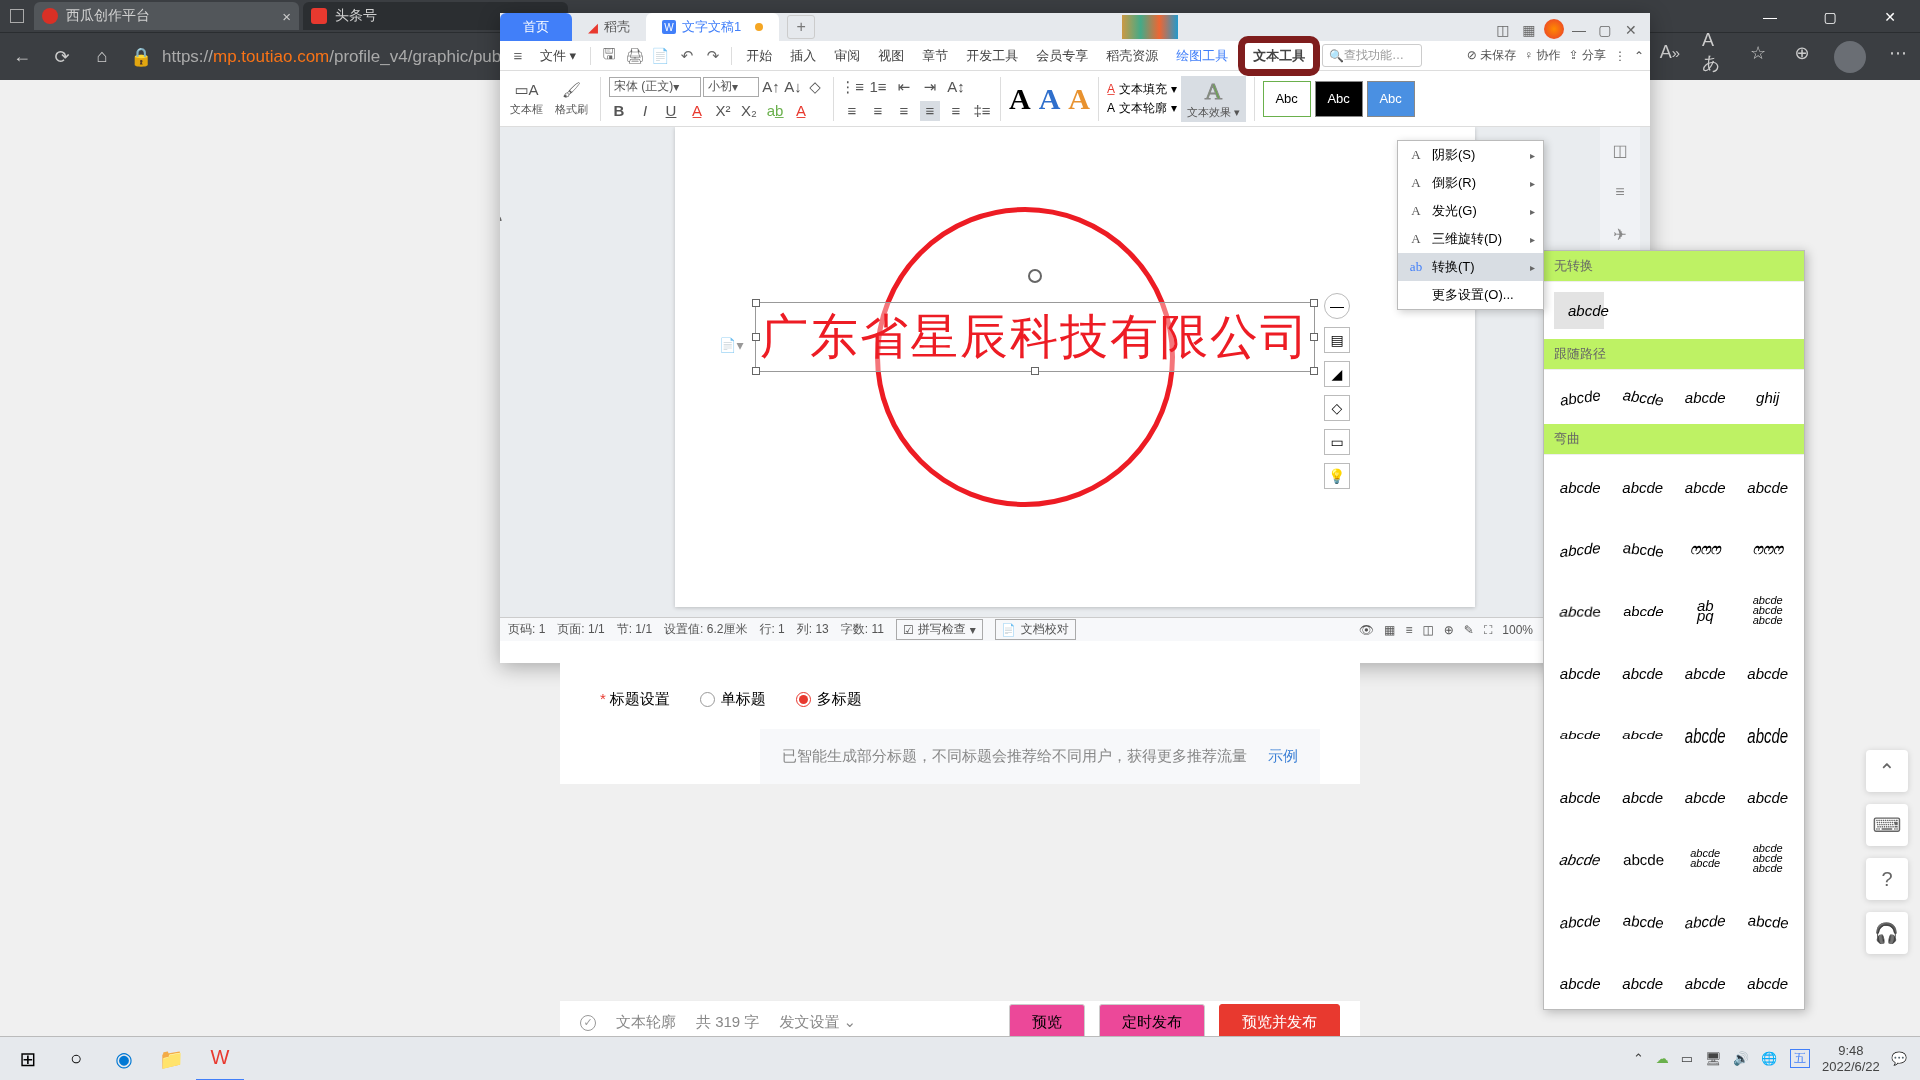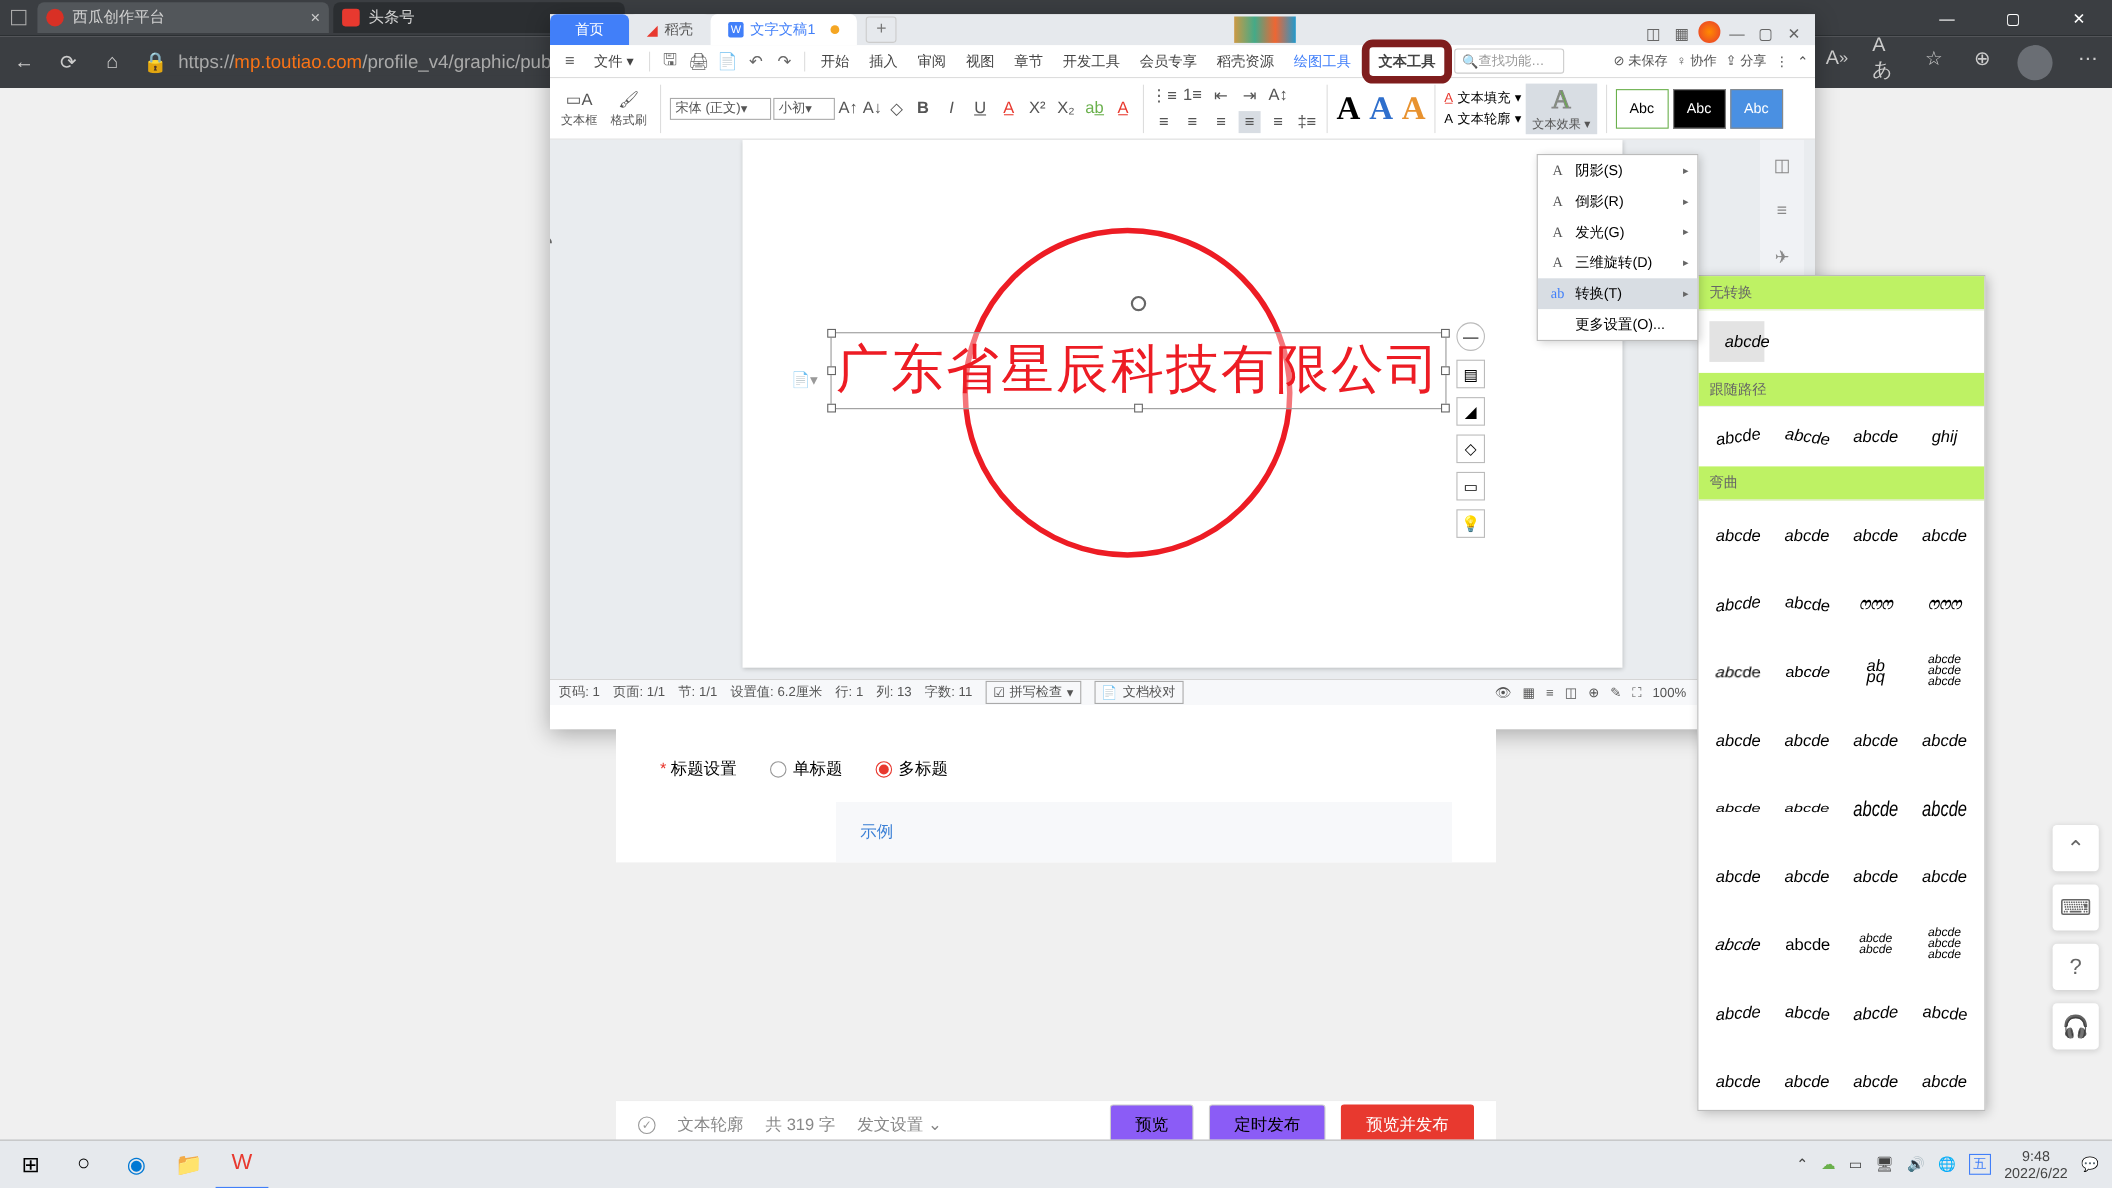--- a/index.html
+++ b/index.html
@@ -100,21 +100,21 @@
 .tt-req { color:#e8392f; margin-right:4px;}
 .tt-radio { display:flex; align-items:center; gap:6px;}
 .radio-dot{width:15px;height:15px;border:1px solid #999;border-radius:50%;display:flex;align-items:center;justify-content:center;}
 .radio-dot.on{border-color:#e8392f;}
 .radio-dot.on::after{content:"";width:9px;height:9px;background:#e8392f;border-radius:50%;}
 .tt-hint { margin:0 40px 0 200px; background:#f7f8fa; padding:18px 22px; color:#888; font-size:15px; display:flex; justify-content:space-between;}
 .tt-hint a{color:#3a7fd5;}
 
 .bottom-bar { position:absolute; left:560px; top:1000px; width:800px; height:44px; border-top:1px solid #eee; display:flex; align-items:center; padding:0 20px; font-size:15px; gap:20px; background:#fff;}
 .bb-right{margin-left:auto;display:flex;gap:14px;}
-.bb-btn{padding:8px 22px;border:1px solid #ccc;border-radius:3px;font-size:15px;background:#8b5cf6;}
+.bb-btn{padding:8px 22px;border:1px solid #ccc;border-radius:3px;font-size:15px;background:#ec4899;}
 .bb-btn.primary{background:#e8392f;color:#fff;border-color:#e8392f;}
 .check-icon{width:16px;height:16px;border:1.5px solid #999;border-radius:50%;display:flex;align-items:center;justify-content:center;font-size:11px;color:#999;}
 
 .right-float { position:absolute; right:12px; top:750px; display:flex; flex-direction:column; gap:12px;}
 .rf-btn { width:42px; height:42px; background:#fff; box-shadow:0 1px 6px rgba(0,0,0,.15); border-radius:4px; display:flex; align-items:center; justify-content:center; font-size:20px; color:#666;}
 
 .taskbar { position:absolute; left:0; right:0; bottom:0; height:44px; background:#e6e9ed; display:flex; align-items:center; padding:0 4px; border-top:1px solid #bbb;}
 .tb-icon{width:48px;height:44px;display:flex;align-items:center;justify-content:center;font-size:20px;}
 .tb-icon.win{color:#000;}
 .tb-right{margin-left:auto;display:flex;align-items:center;gap:12px;padding-right:8px;font-size:13px;color:#444;}
@@ -222,21 +222,21 @@
   <div class="wps-ribbon">
     <div class="rb-group">
       <div class="rb-icon">▭A</div>
       <div class="rb-label">文本框</div>
     </div>
     <div class="rb-group">
       <div class="rb-icon">🖌</div>
       <div class="rb-label">格式刷</div>
     </div>
     <div class="rb-sep"></div>
-    <div style="display:flex;flex-direction:row;gap:4px;">
+    <div style="display:flex;flex-direction:column;gap:4px;">
       <div style="display:flex;gap:2px;">
         <div class="rb-select" style="width:92px;"><span>宋体 (正文)</span> ▾</div>
         <div class="rb-select" style="width:56px;"><span>小初</span> ▾</div>
         <div class="rb-icon">A↑</div>
         <div class="rb-icon">A↓</div>
         <div class="rb-icon">◇</div>
       </div>
       <div style="display:flex;gap:6px;">
         <div class="rb-icon" style="font-weight:bold">B</div>
         <div class="rb-icon" style="font-style:italic">I</div>
@@ -502,20 +502,21 @@
     <label class="tt-radio">
         <span class="radio-dot"></span>
         <span>单标题</span>
       </label>
     <label class="tt-radio">
         <span class="radio-dot on"></span>
         <span>多标题</span>
       </label>
   </div>
   <div class="tt-hint">
+    <span>已智能生成部分标题，不同标题会推荐给不同用户，获得更多推荐流量</span>
     <a>示例</a>
   </div>
 </div>
 
 <div class="bottom-bar">
   <span class="check-icon">✓</span>
   <span style="color:#888">文本轮廓</span>
   <span style="color:#888">共 319 字</span>
   <span style="color:#888"><span>发文设置</span> ⌄</span>
   <div class="bb-right">

